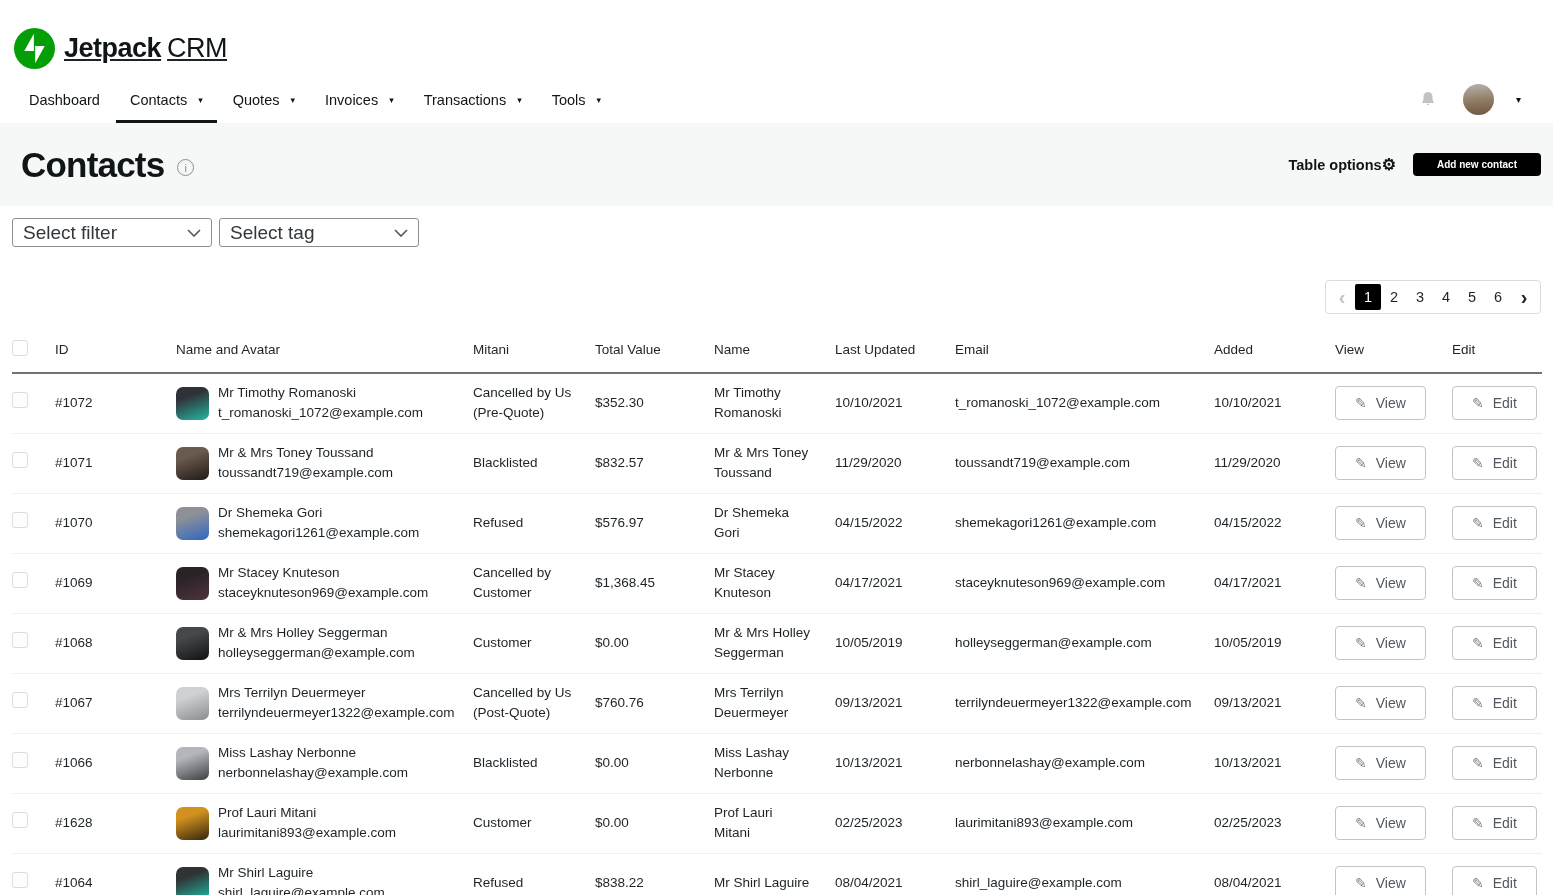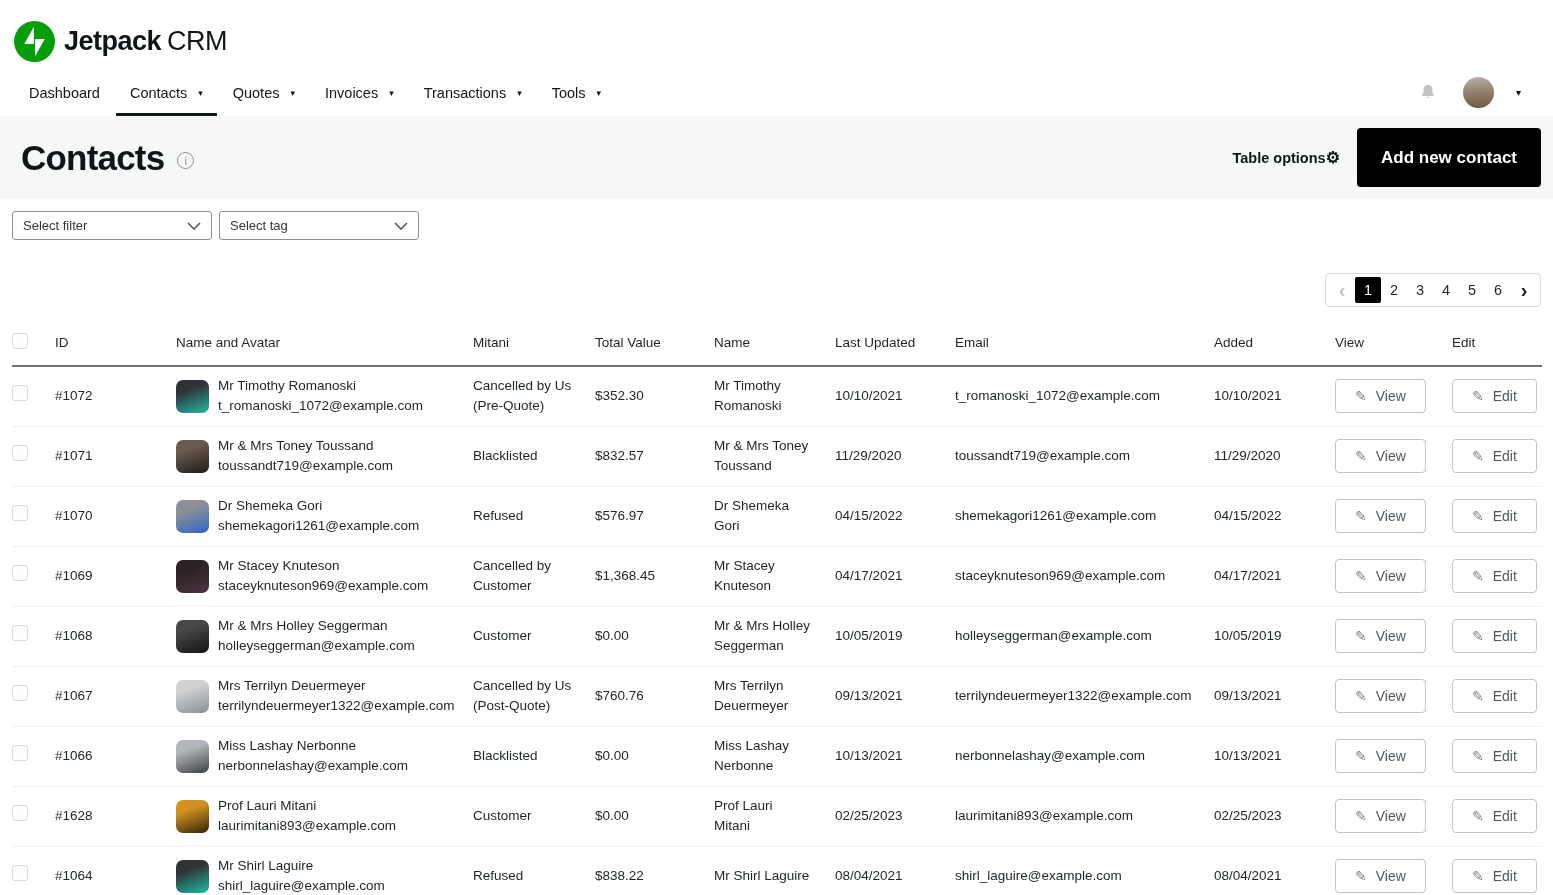--- a/index.html
+++ b/index.html
@@ -1,20 +1,20 @@
 <!DOCTYPE html>
 <html><head>
 <meta charset="utf-8">
 <style>
   * { margin:0; padding:0; box-sizing:border-box; }
   html,body { width:1553px; height:895px; background:#fff; overflow:hidden;
     font-family:"Liberation Sans", sans-serif; color:#1d2327; }
 
   
-  .brandbar { display:flex; align-items:center; padding:21px 0 0 14px; }
+  .brandbar { display:flex; align-items:center; padding:28px 0 0 14px;text-decoration:underline; }
   .logo { width:41px; height:41px; margin-right:9px; }
   .brand-text { font-size:27px; color:#101517; letter-spacing:-0.5px; }
   .brand-bold { font-weight:700; }
   .brand-light { font-weight:400; margin-left:6px; }
 
   
   .navrow { display:flex; align-items:center; justify-content:space-between; margin-top:14px; }
   .nav { display:flex; align-items:stretch; gap:2px; padding-left:15px; }
   .nav-item { position:relative; display:flex; align-items:center; gap:11px;
     padding:9px 14px 15px; font-size:14.5px; color:#101517; cursor:pointer; }
@@ -33,33 +33,33 @@
   .title-left { display:flex; align-items:center; }
   .page-title { font-size:35px; font-weight:700; letter-spacing:-0.8px; color:#101517; }
   .info-icon { width:17px; height:17px; border:1.5px solid #8c8f94; border-radius:50%;
     color:#8c8f94; font-size:11px; display:flex; align-items:center; justify-content:center;
     margin-left:13px; margin-top:6px; font-style:normal; cursor:pointer; }
   .title-right { display:flex; align-items:center; }
   .table-options { display:flex; align-items:center; font-size:14.5px;
     font-weight:600; color:#101517; cursor:pointer; }
   .gear { font-size:16px; }
   .add-btn { margin-left:17px; background:#000; color:#fff; border:none; border-radius:4px;
-    font-family:inherit; font-size:17px; font-weight:600; padding:0 24px; height:59px;
+    font-family:inherit; font-size:10px; font-weight:600; padding:0 24px; height:23px;
     cursor:pointer; }
 
   
   .filterrow { display:flex; align-items:center; justify-content:space-between;
     padding:12px 12px 0; }
   .search-input { width:199px; height:29px; border:1px solid #8c8f94; border-radius:2px;
     font-family:inherit; font-size:13.5px; padding:0 9px; color:#1d2327; }
   .search-input::placeholder { color:#777; }
   .selects { display:flex; gap:7px; }
   .select-box { width:200px; height:29px; border:1px solid #8c8f94; border-radius:3px;
     background:#fff; display:flex; align-items:center; justify-content:space-between;
-    padding:0 10px; font-size:13px; color:#32373c; cursor:pointer; }
+    padding:0 10px; font-size:19px; color:#32373c; cursor:pointer; }
 
   
   .pagerow { display:flex; justify-content:flex-end; padding:33px 12px 0; }
   .pager { display:flex; align-items:center; border:1px solid #dcdcde; border-radius:4px;
     padding:3px; gap:0; }
   .page-btn { min-width:26px; height:26px; display:flex; align-items:center; justify-content:center;
     font-size:14.5px; color:#1d2327; border-radius:2px; cursor:pointer; padding:0 6px; }
   .page-btn.current { background:#000; color:#fff; }
   .page-chevron { font-size:20px; font-weight:600; padding:0 8px; line-height:1; }
   .page-chevron.disabled { color:#c3c4c7; cursor:default; }

